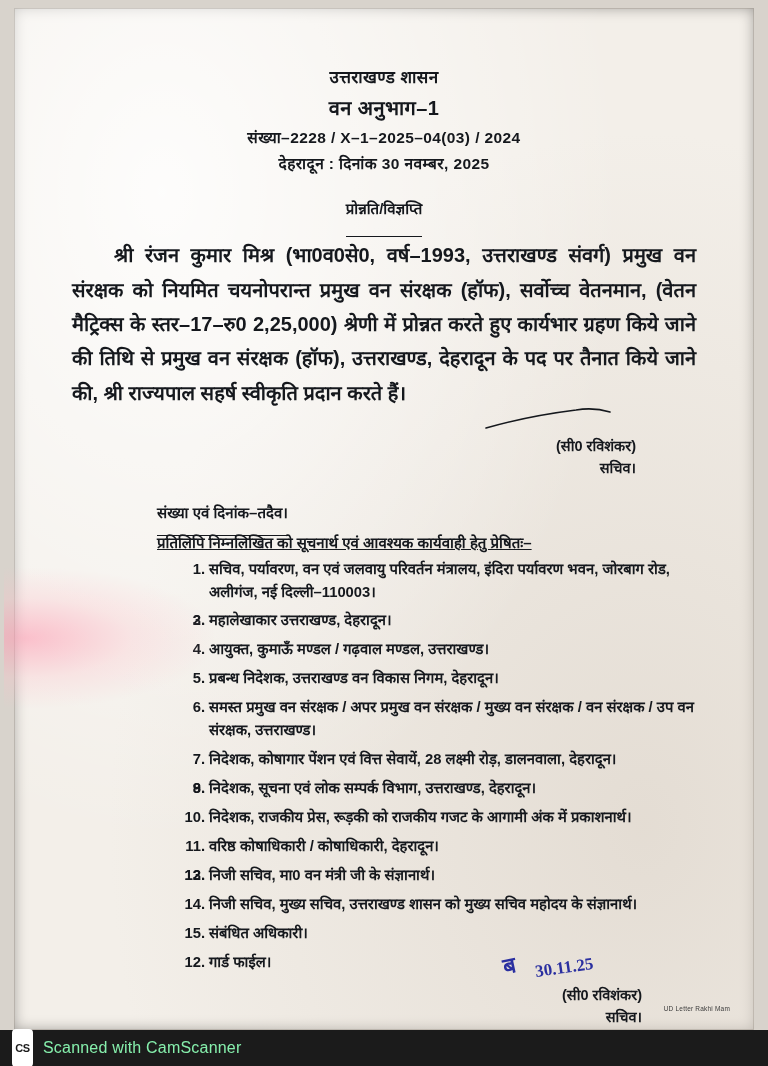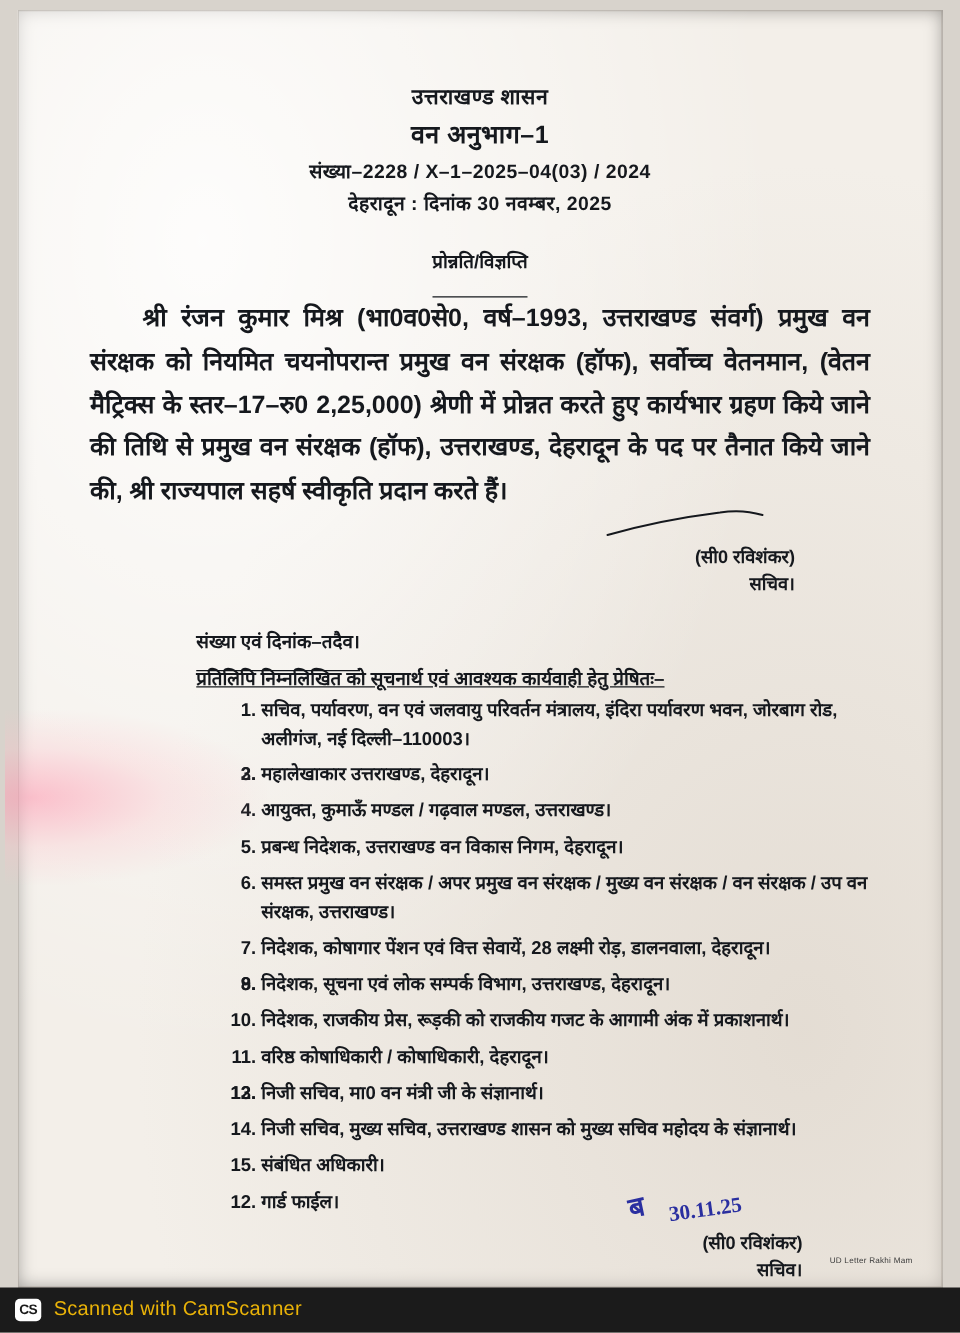--- a/index.html
+++ b/index.html
@@ -199,35 +199,35 @@
     width: 768px;
     height: 36px;
     background: #1b1b1b;
     display: flex;
     align-items: center;
     padding-left: 12px;
     box-sizing: border-box;
   }
   .cam-logo {
     width: 21px;
-    height: 18px;
+    height: 38px;
     border-radius: 4px;
     background: #ffffff;
     color: #1b1b1b;
     font-size: 11px;
     font-weight: 700;
     display: flex;
     align-items: center;
     justify-content: center;
     letter-spacing: -0.5px;
     font-family: "Liberation Sans", sans-serif;
   }
   .cam-text {
     margin-left: 10px;
-    color: #eab308;
+    color: #86efac;
     font-size: 16px;
     letter-spacing: 0.2px;
   }
 </style>
 </head>
 <body>
 
 <div class="page">
 
   <div class="sheet">

